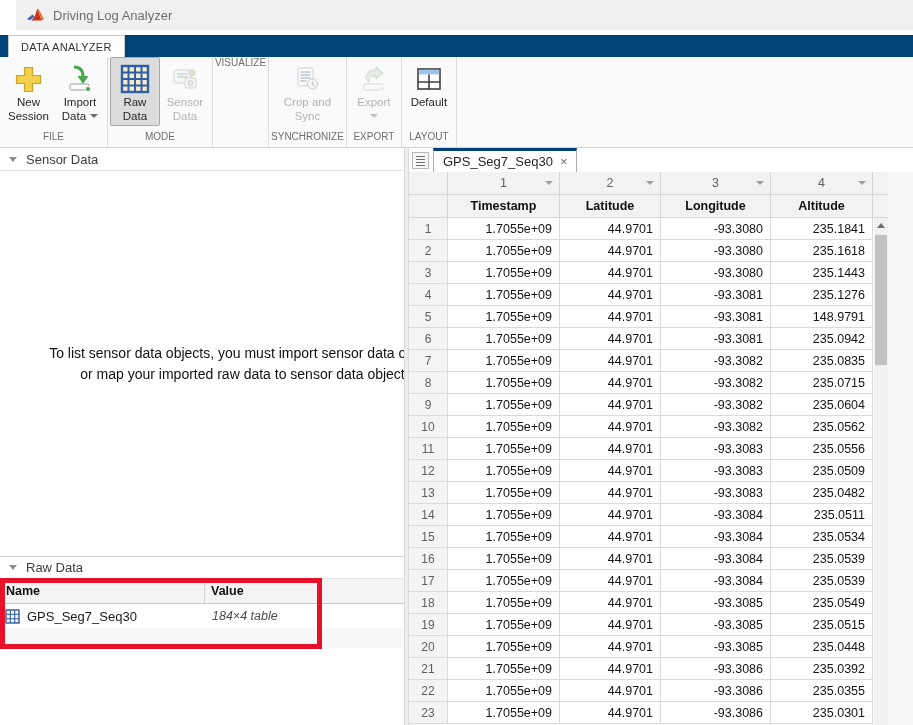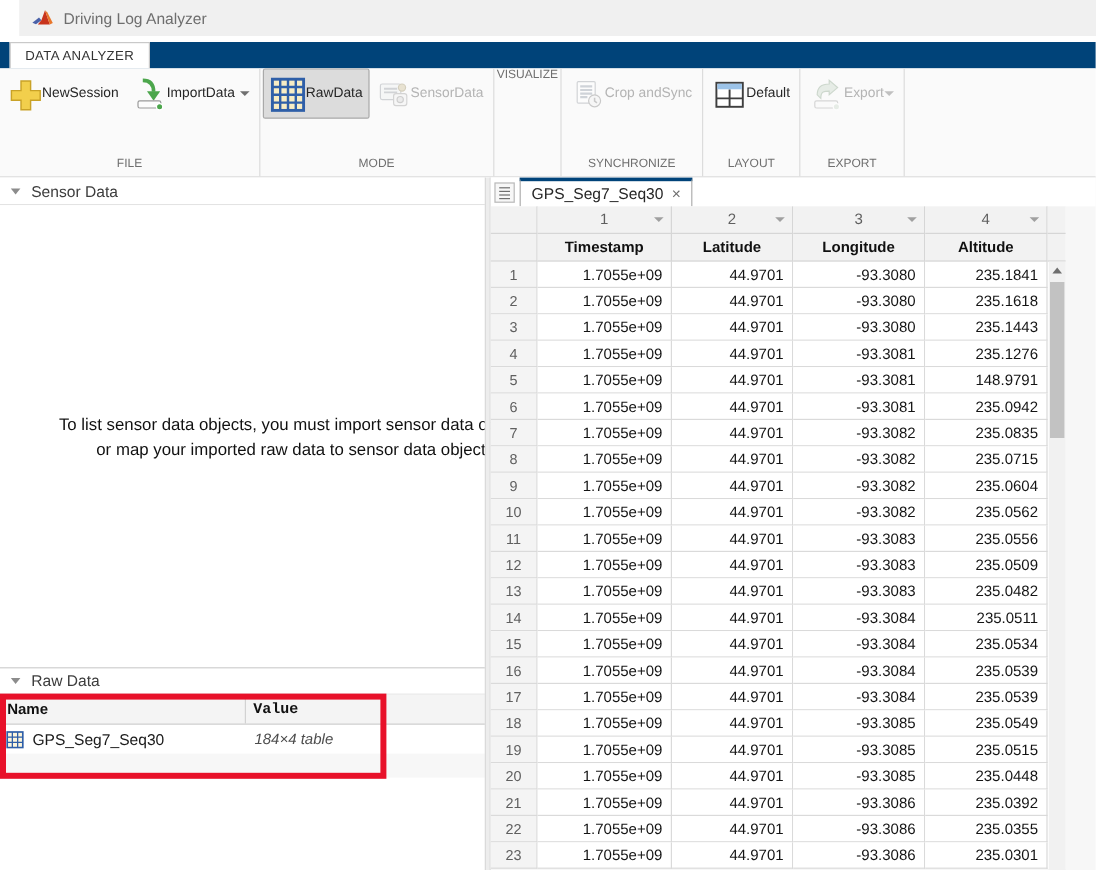--- a/index.html
+++ b/index.html
@@ -16,21 +16,21 @@
   .ribbon-tab { position:absolute; left:8px; top:0; height:22px; padding:0 12px;
     background:#fff; border:1px solid #c9c9c9; border-bottom:none;
     font-size:11px; color:#333; display:flex; align-items:center; letter-spacing:.3px; }
 
   
   .toolbar { position:absolute; left:0; top:57px; width:913px; height:91px;
     background:#fafafa; border-bottom:1px solid #d5d5d5; display:flex; }
   .tgroup { display:flex; flex-direction:column; border-right:1px solid #dcdcdc; padding:0 2px; }
   .tgroup-buttons { flex:1; display:flex; align-items:flex-start; justify-content:center; }
   .tgroup-label { height:16px; text-align:center; font-size:10px; color:#6f6f6f; padding-bottom:3px; }
-  .tbtn { display:flex; flex-direction:row; align-items:center; padding:4px 5px 2px 5px;
+  .tbtn { display:flex; flex-direction:column; align-items:center; padding:4px 5px 2px 5px;
     min-width:50px; border:1px solid transparent; border-radius:2px; }
   .tbtn.selected { background:#dcdcdc; border-color:#a9a9a9; }
   .tbtn .ticon { height:34px; display:flex; align-items:center; justify-content:center; }
   .tbtn .tlabel { font-size:11.5px; line-height:13.5px; color:#262626; text-align:center; white-space:nowrap; }
   .tbtn.disabled .tlabel { color:#b4b4b4; }
   .tbtn.disabled .ticon { opacity:.45; filter:grayscale(60%); }
   .drop-arrow { display:inline-block; width:0; height:0; border-left:4px solid transparent;
     border-right:4px solid transparent; border-top:4px solid #6f6f6f; margin-left:4px; vertical-align:middle; }
   .disabled .drop-arrow { border-top-color:#c0c0c0; }
 
@@ -52,21 +52,21 @@
   
   .sensor-body { height:385px; display:flex; align-items:center; justify-content:center; background:#fff; }
   .sensor-msg { width:402px; text-align:center; font-size:14px; line-height:21px; color:#111; }
 
   
   .rawdata-header { border-top:1px solid #cfcfcf; }
   .raw-table { position:relative; background:#fff; }
   .raw-hrow { display:flex; height:25px; background:#f4f4f4; border-bottom:1px solid #c8c8c8; }
   .raw-hcell { font-size:12.5px; font-weight:bold; color:#111; display:flex; align-items:center; padding-left:6px; }
   .raw-hcell.name { width:205px; border-right:1px solid #d2d2d2; }
-  .raw-hcell.value { flex:1;font-family:Liberation Mono, monospace; }
+  .raw-hcell.value { flex:1; }
   .raw-row { display:flex; height:24px; align-items:center; background:#fff; }
   .raw-cell-name { width:205px; display:flex; align-items:center; gap:7px; padding-left:5px;
     font-size:13px; color:#1a1a1a; }
   .raw-cell-value { flex:1; font-size:12.5px; font-style:italic; color:#4d4d4d; padding-left:7px; }
   .raw-row-alt { height:20px; background:#f7f7f7; }
   .red-annotation { position:absolute; left:0; top:430px; width:322px; height:71px;
     border:5px solid #e8112a; pointer-events:none; z-index:5; }
 
   
   .doc-tabbar { height:24px; background:#fff; position:relative; }
@@ -193,49 +193,49 @@
         </div>
         <div class="tlabel">Crop and</div>
         <div class="tlabel">Sync</div>
       </div>
     </div>
     <div class="tgroup-label">SYNCHRONIZE</div>
   </div>
 
   <div class="tgroup">
     <div class="tgroup-buttons">
+      <div class="tbtn disabled">
+        <div class="ticon">
+          <svg width="28" height="28" viewBox="0 0 28 28">
+            <path d="M6 14 c0-6 4-9 10-9 v-3 l7 6 -7 6 v-3 c-4 0 -7 0 -7 6 z" fill="#bfe3bf" stroke="#7fb87f"></path>
+            <rect x="4" y="19" width="19" height="6" rx="1.5" fill="#fcfcfc" stroke="#aaaaaa"></rect>
+            <circle cx="22" cy="24" r="2.6" fill="#bfe3bf" stroke="#fff"></circle>
+          </svg>
+        </div>
+        <div class="tlabel">Export</div>
+        <div class="tlabel"><i class="drop-arrow" style="margin-left:0"></i></div>
+      </div>
+    </div>
+    <div class="tgroup-label">EXPORT</div>
+  </div>
+
+  <div class="tgroup">
+    <div class="tgroup-buttons">
       <div class="tbtn">
         <div class="ticon">
           <svg width="28" height="26" viewBox="0 0 28 26">
             <rect x="3" y="3" width="22" height="20" fill="#fff" stroke="#3f3f3f" stroke-width="1.6"></rect>
             <rect x="3.8" y="3.8" width="20.4" height="4.6" fill="#9cc3e8"></rect>
             <path d="M14 8.5 v14.5 M3 16 h22" stroke="#3f3f3f" stroke-width="1.6"></path>
           </svg>
         </div>
         <div class="tlabel">Default</div>
       </div>
     </div>
     <div class="tgroup-label">LAYOUT</div>
-  </div>
-
-  <div class="tgroup">
-    <div class="tgroup-buttons">
-      <div class="tbtn disabled">
-        <div class="ticon">
-          <svg width="28" height="28" viewBox="0 0 28 28">
-            <path d="M6 14 c0-6 4-9 10-9 v-3 l7 6 -7 6 v-3 c-4 0 -7 0 -7 6 z" fill="#bfe3bf" stroke="#7fb87f"></path>
-            <rect x="4" y="19" width="19" height="6" rx="1.5" fill="#fcfcfc" stroke="#aaaaaa"></rect>
-            <circle cx="22" cy="24" r="2.6" fill="#bfe3bf" stroke="#fff"></circle>
-          </svg>
-        </div>
-        <div class="tlabel">Export</div>
-        <div class="tlabel"><i class="drop-arrow" style="margin-left:0"></i></div>
-      </div>
-    </div>
-    <div class="tgroup-label">EXPORT</div>
   </div>
 
   <div style="flex:1"></div>
 </div>
 
 <div class="main">
 
   <div class="left-panel">
 
     <div class="panel-header">

